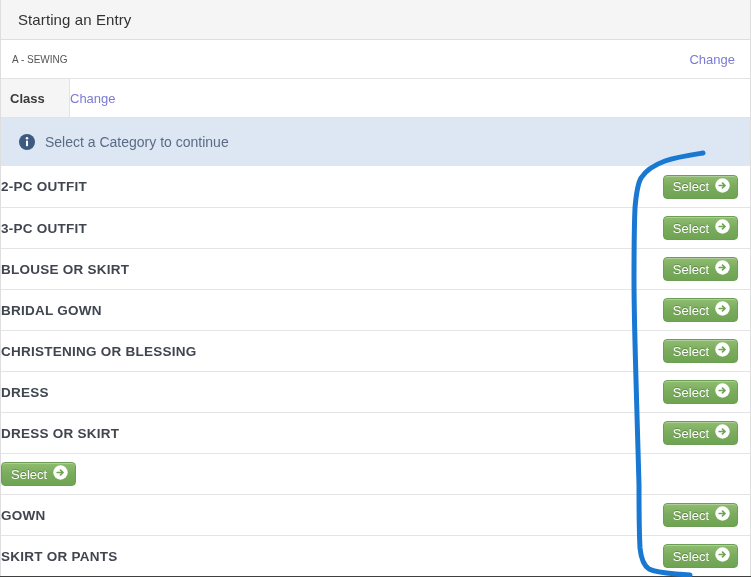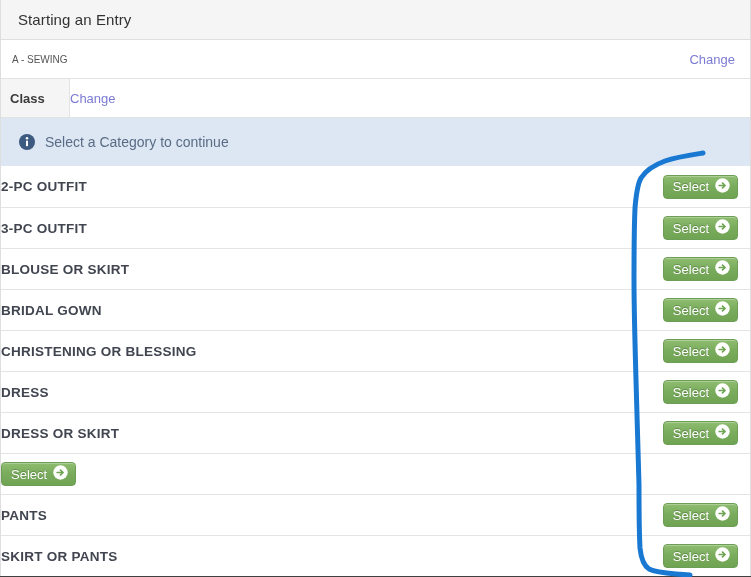--- a/index.html
+++ b/index.html
@@ -273,21 +273,21 @@
           <button class="select-btn">
             <span class="select-btn-label">Select</span>
             <span class="select-arrow"><svg width="15" height="15" viewBox="0 0 15 15" aria-hidden="true">
                 <circle cx="7.5" cy="7.5" r="7.2" fill="#ffffff"></circle>
                 <path d="M 4.2 7.5 L 9.3 7.5" stroke="#6fa453" stroke-width="1.7" stroke-linecap="round"></path>
                 <path d="M 7.5 5.1 L 10.1 7.5 L 7.5 9.9" fill="none" stroke="#6fa453" stroke-width="1.7" stroke-linecap="round" stroke-linejoin="round"></path>
               </svg></span>
           </button>
         </div>
         <div class="cat-row">
-          <span class="cat-label">PANTS</span>
+          <span class="cat-label">GOWN</span>
           <button class="select-btn">
             <span class="select-btn-label">Select</span>
             <span class="select-arrow"><svg width="15" height="15" viewBox="0 0 15 15" aria-hidden="true">
                 <circle cx="7.5" cy="7.5" r="7.2" fill="#ffffff"></circle>
                 <path d="M 4.2 7.5 L 9.3 7.5" stroke="#6fa453" stroke-width="1.7" stroke-linecap="round"></path>
                 <path d="M 7.5 5.1 L 10.1 7.5 L 7.5 9.9" fill="none" stroke="#6fa453" stroke-width="1.7" stroke-linecap="round" stroke-linejoin="round"></path>
               </svg></span>
           </button>
         </div>
         <div class="cat-row">

